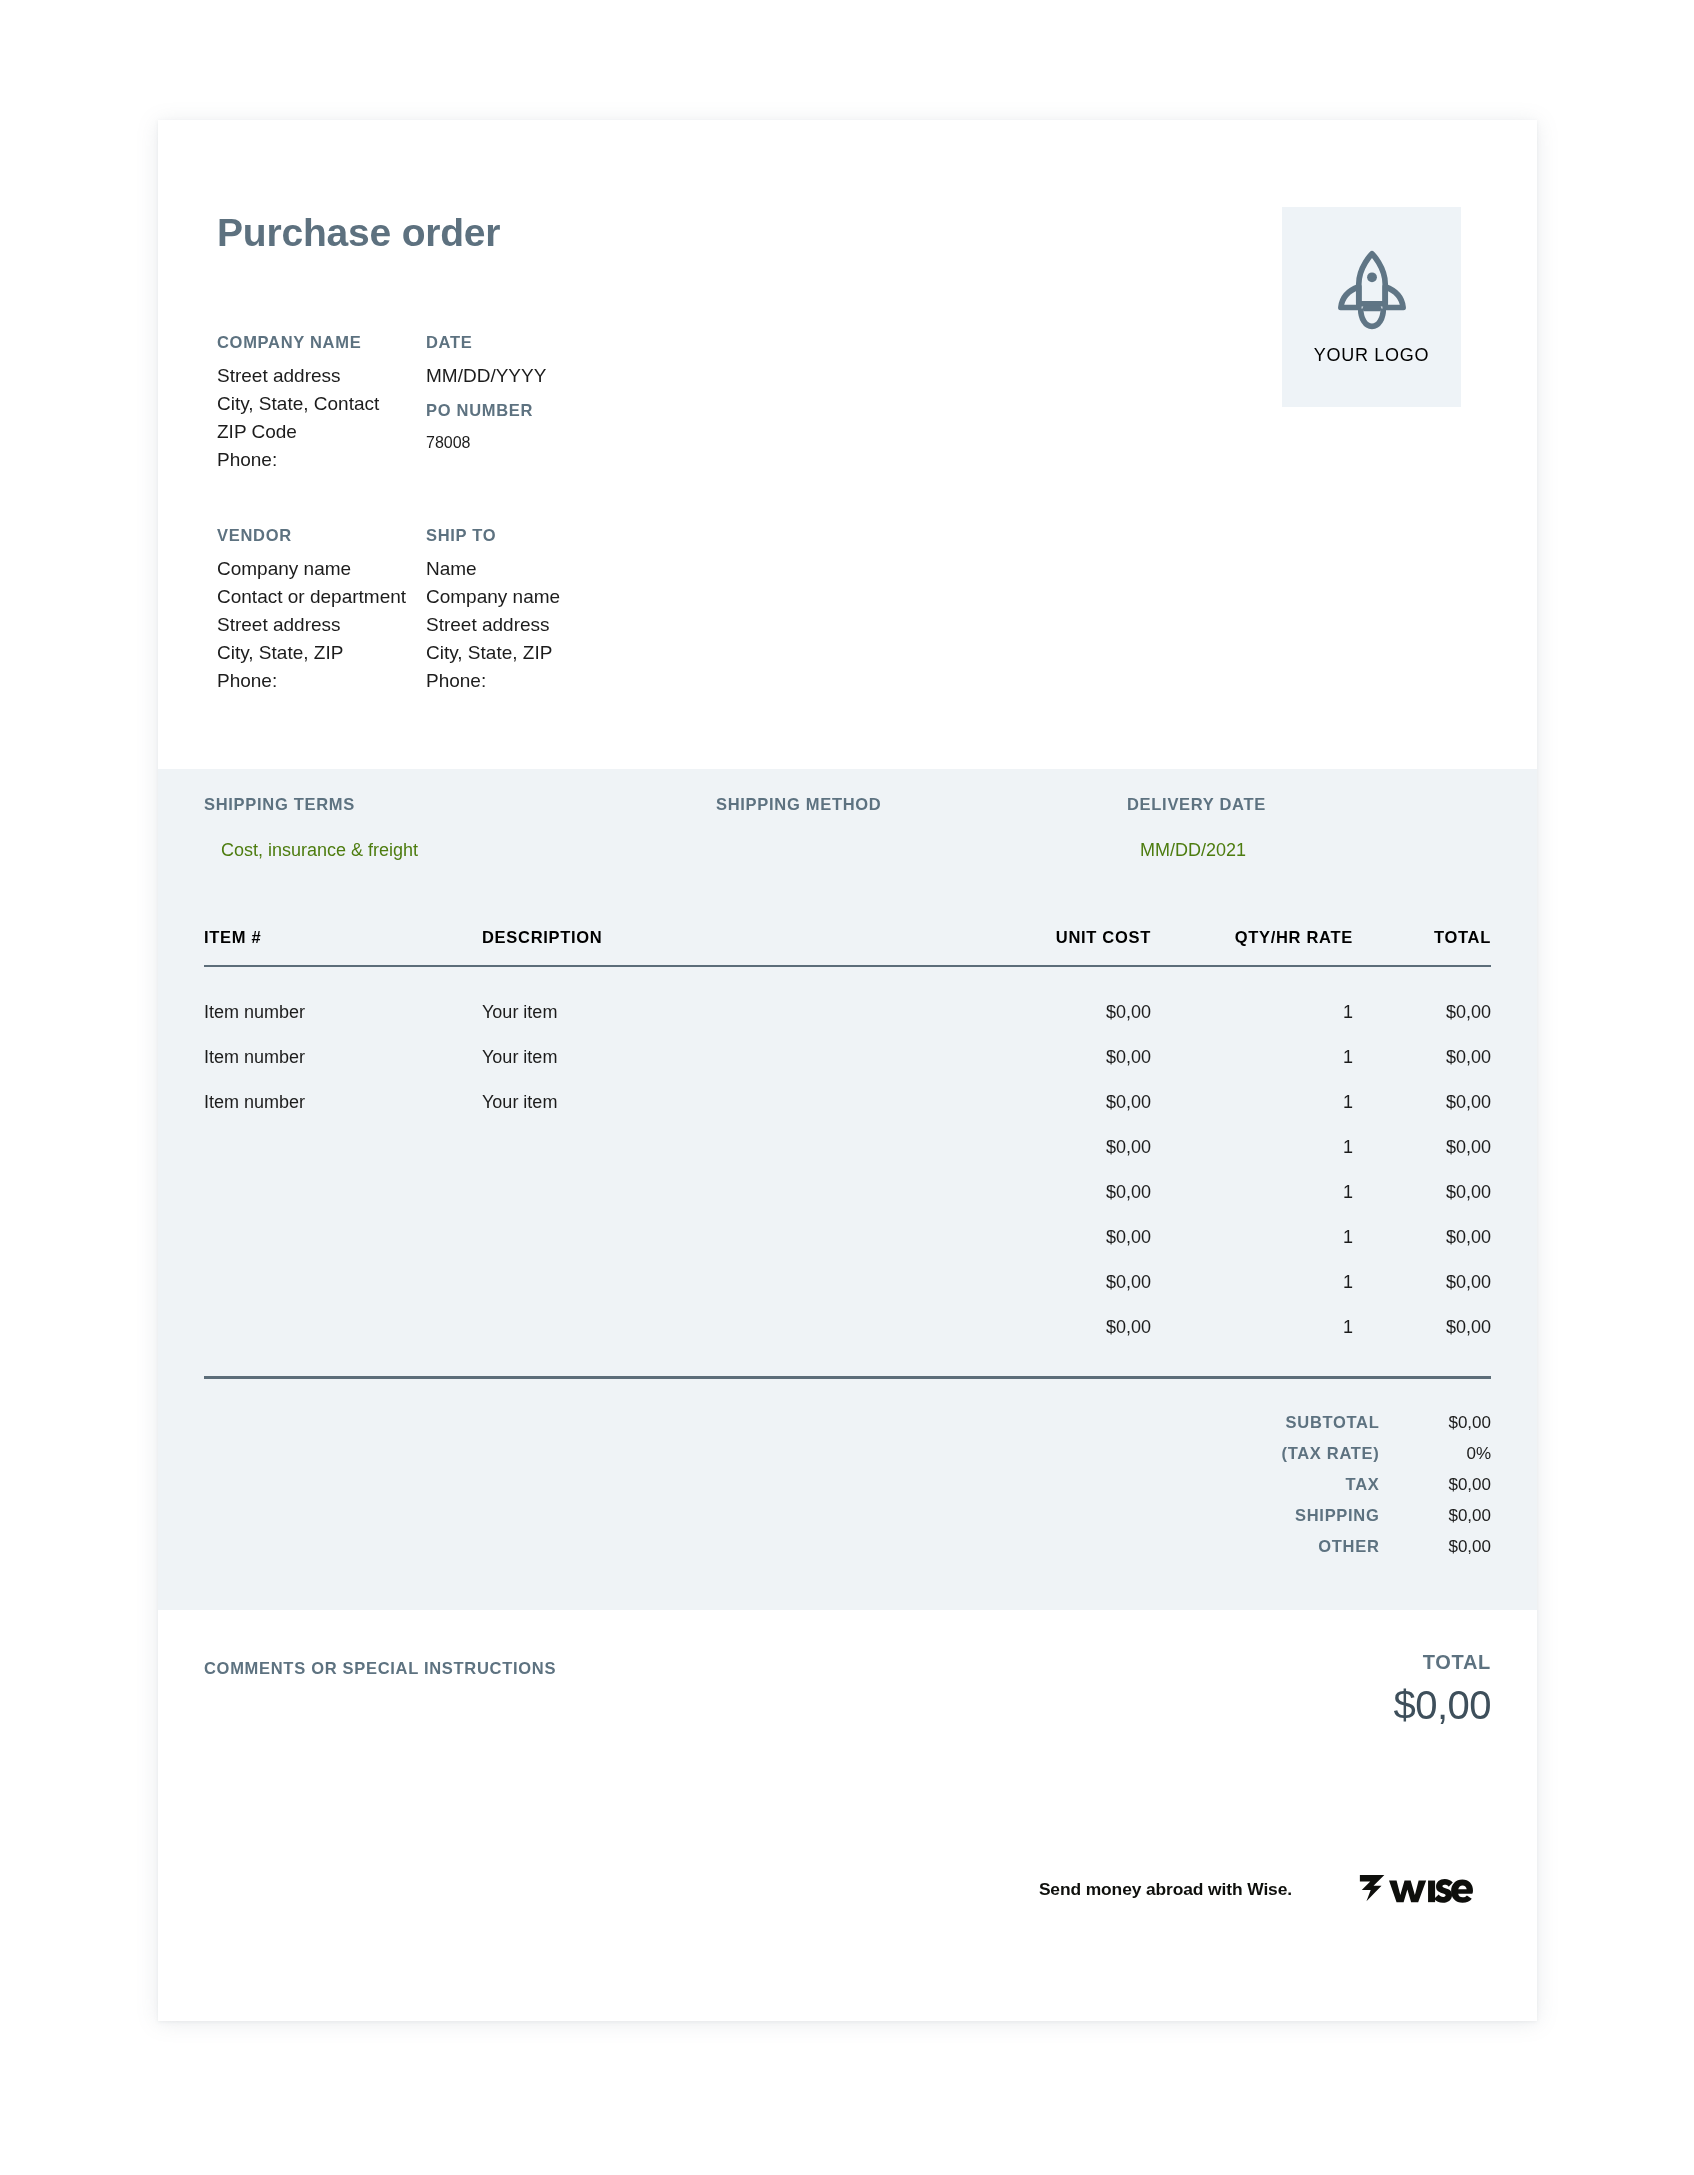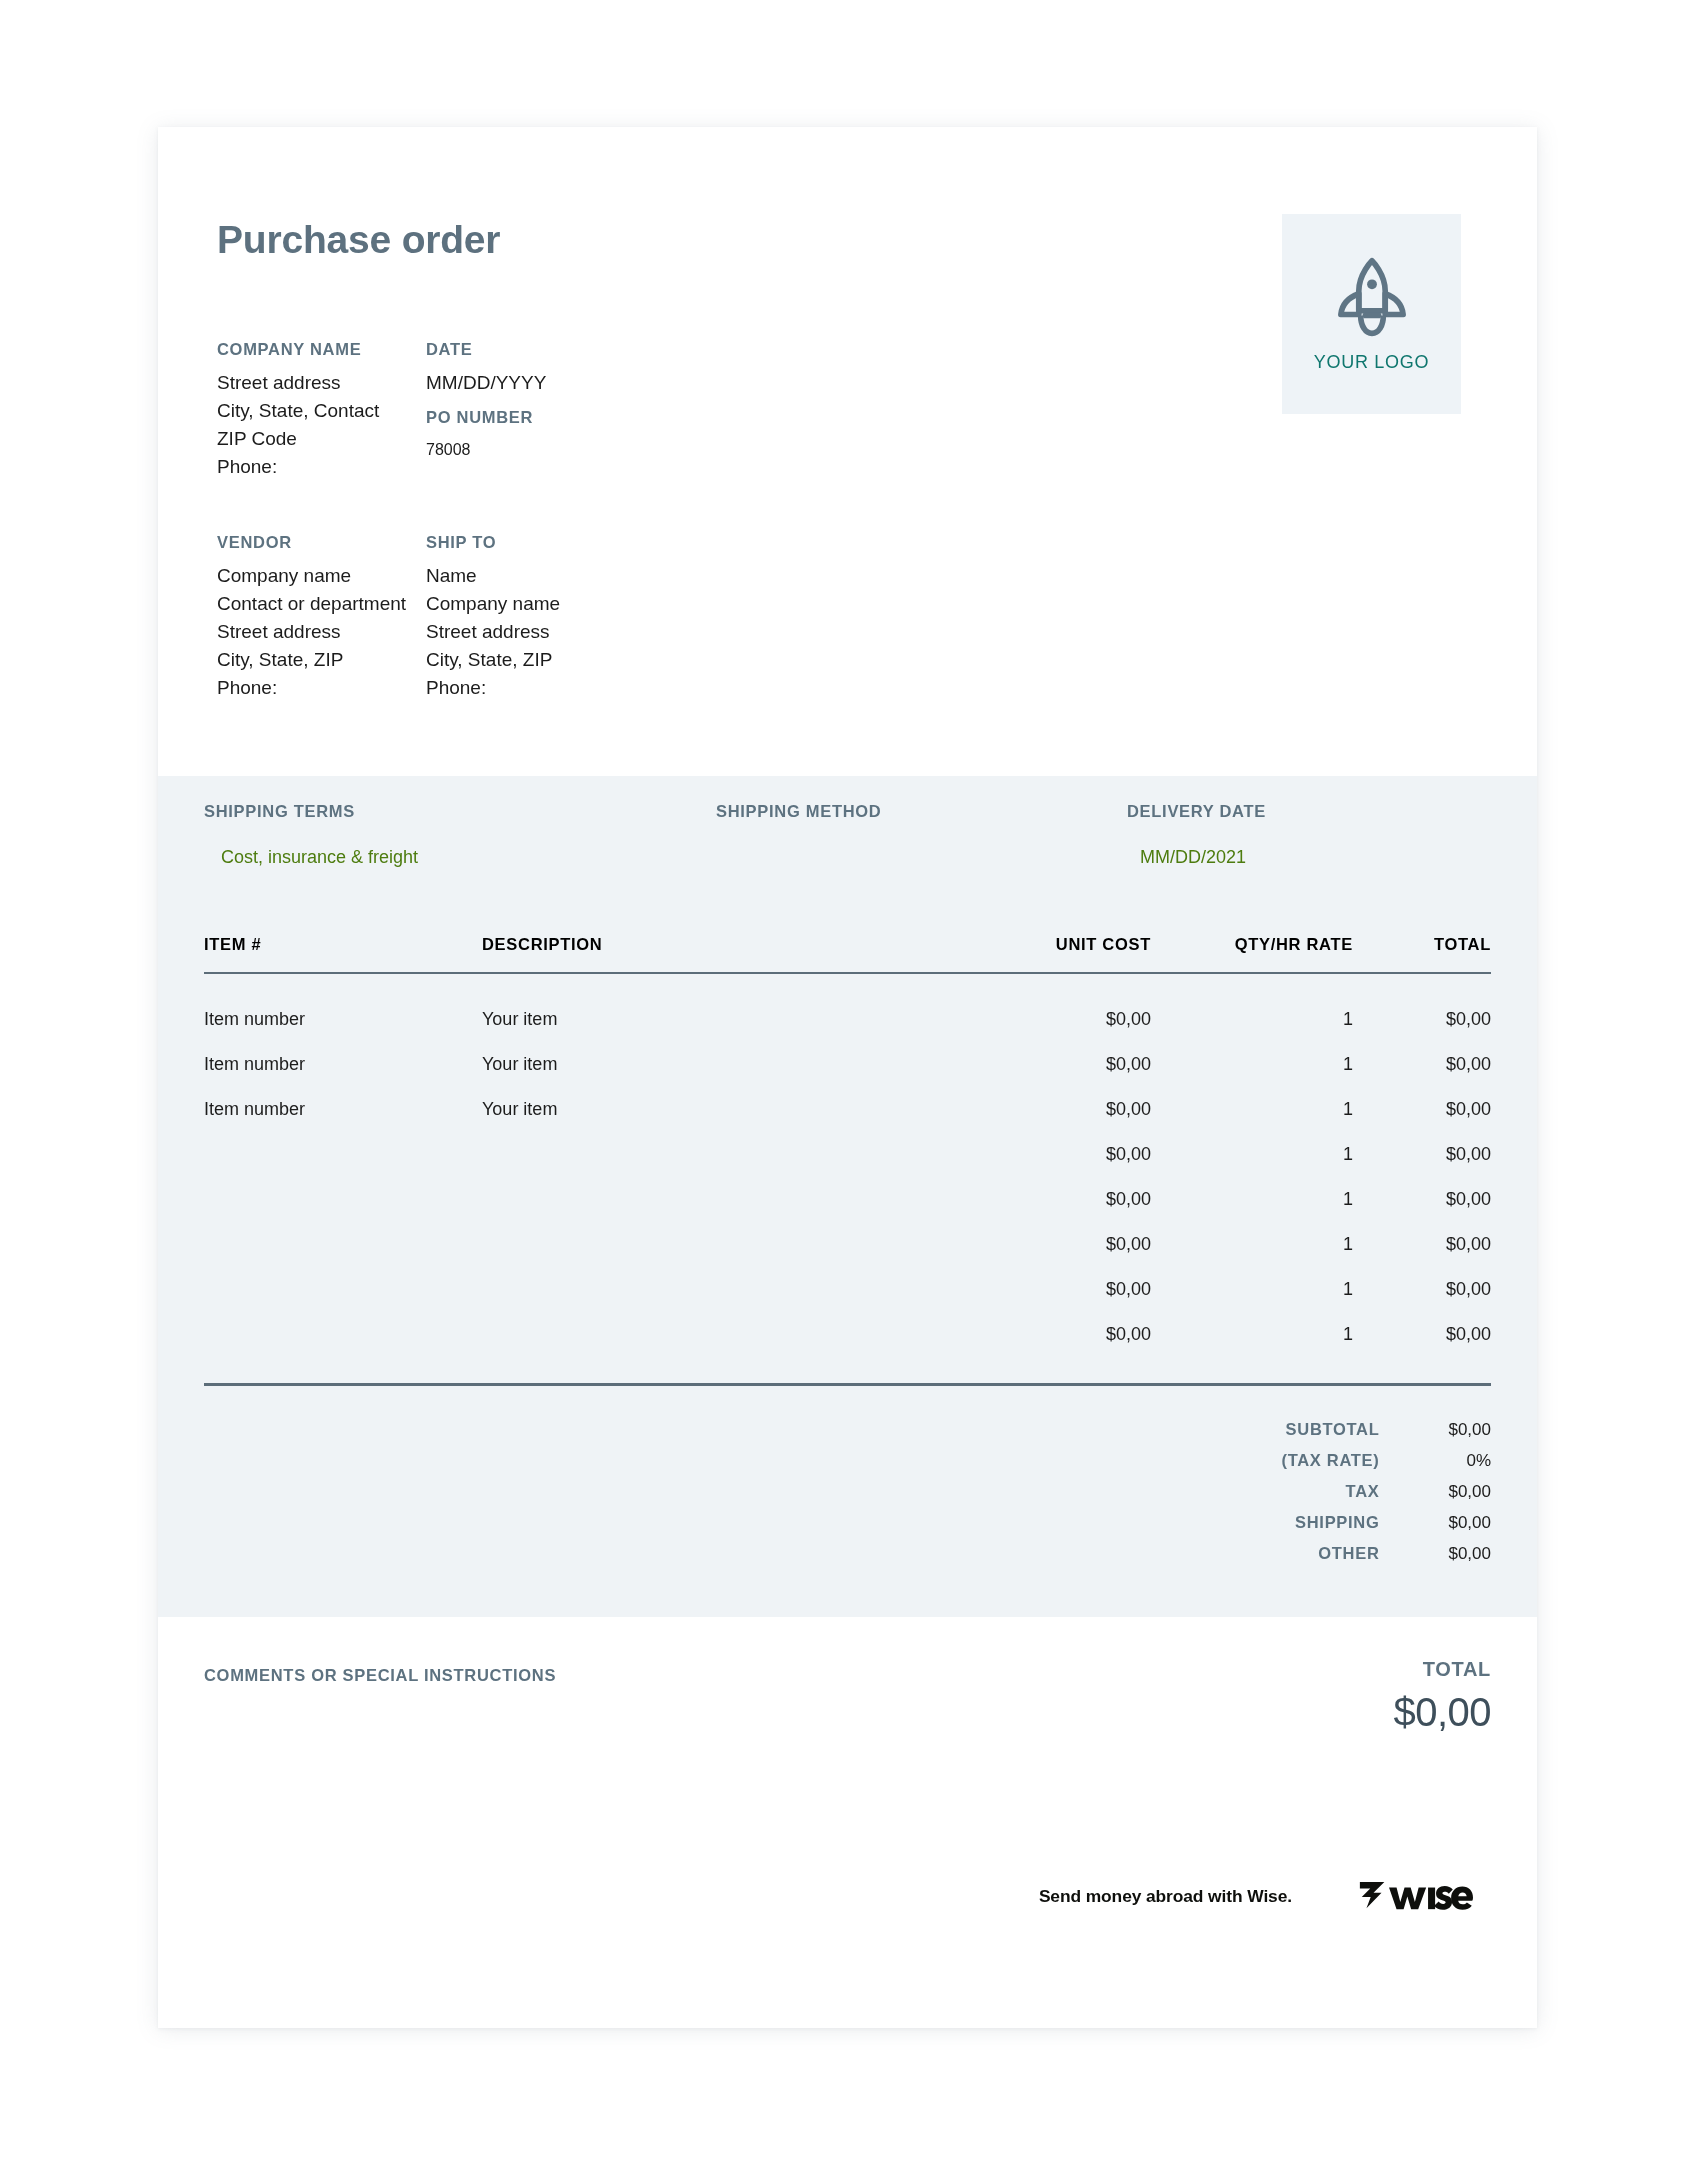--- a/index.html
+++ b/index.html
@@ -18,21 +18,21 @@
     position: relative;
     width: 1695px;
     height: 2175px;
     background: #ffffff;
   }
 
   
   .doc-card {
     position: absolute;
     left: 158px;
-    top: 127px;
+    top: 120px;
     width: 1379px;
     height: 1901px;
     background: #ffffff;
     box-shadow: 0 1.9px 21px rgba(120, 130, 140, 0.16),
                 0 0.9px 3.8px rgba(120, 130, 140, 0.10);
     overflow: hidden;
   }
 
   
   .top-section {
@@ -60,21 +60,21 @@
     background: #eef3f7;
     display: flex;
     flex-direction: column;
     align-items: center;
     justify-content: center;
   }
   .logo-box svg { display: block; }
   .logo-caption {
     margin-top: 13px;
     font-size: 18px;
-    color: #0f766e;
+    color: #000000;
     letter-spacing: 0.7px;
     font-weight: normal;
   }
 
   .field-label {
     font-size: 16.5px;
     font-weight: bold;
     color: #5d7280;
     letter-spacing: 0.7px;
     line-height: 1.0;

